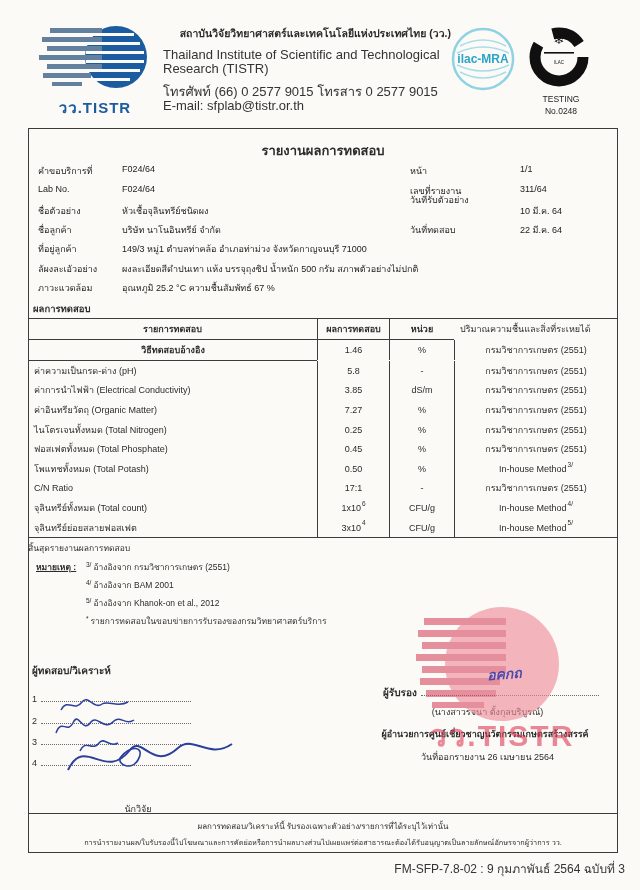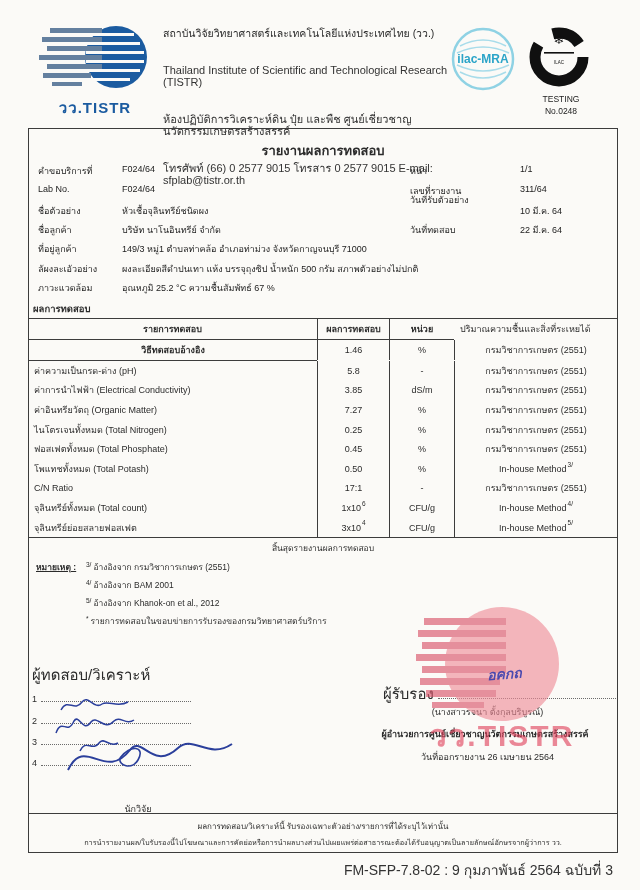--- a/index.html
+++ b/index.html
@@ -4,22 +4,22 @@
 <style>
   * { margin:0; padding:0; box-sizing:border-box; }
   html,body { background:#e9e8e4; }
   body { font-family:"Liberation Sans", sans-serif; color:#2b2b2b; }
   .page { position:relative; width:640px; height:890px; background:#fbfaf7; overflow:hidden; margin:0 auto; }
 
   
   .logo-block { position:absolute; left:30px; top:24px; width:130px; text-align:center; }
   .logo-text { color:#1b5ba0; font-weight:bold; font-size:15px; letter-spacing:1px; margin-top:2px; }
   .org-block { position:absolute; left:163px; top:28px; width:288px; }
-  .org-th { font-size:10.5px; font-weight:normal; line-height:1.0; }
-  .org-line { font-size:11px; margin-top:25px; line-height:1.1; color:#333; }
+  .org-th { font-size:10.5px; font-weight:bold; line-height:1.0;text-align:right; }
+  .org-line { font-size:13px; margin-top:9px; line-height:1.1; color:#333; }
   .cert-block { position:absolute; left:450px; top:26px; width:170px; }
   .testing-tag { position:absolute; left:530px; top:94px; width:62px; text-align:center; font-size:8.5px; line-height:1.4; color:#222; }
 
   
   .doc-box { position:absolute; left:28px; top:128px; width:590px; height:725px; border:1.5px solid #3c3c3c; background:transparent; }
   .rtitle { position:absolute; left:28px; top:140px; width:590px; text-align:center; font-size:13px; font-weight:bold; }
 
   .il { position:absolute; font-size:9px; }
   .lab { color:#222; }
   .val { color:#222; }
@@ -29,46 +29,46 @@
   
   .rtable { position:absolute; left:28px; top:318px; width:589px; display:grid;
             grid-template-columns:289px 72px 65px 163px;
             border-top:1.5px solid #3c3c3c; border-bottom:1.5px solid #3c3c3c; }
   .rtable .c { font-size:9px; padding:0 6px; display:flex; align-items:center; justify-content:center; height:19.6px; }
   .rtable .hd { height:21px; font-weight:bold; border-bottom:1.2px solid #3c3c3c; }
   .rtable .name { justify-content:flex-start; }
   .rtable .b2 { border-left:1.2px solid #3c3c3c; }
   sup.s { font-size:6.5px; line-height:1; margin-left:1px; position:relative; top:-4px; }
 
-  .end-line { position:absolute; left:28px; top:541px; width:590px; text-align:center; font-size:8.5px; }
+  .end-line { position:absolute; left:28px; top:541px; width:590px; text-align:left; font-size:8.5px; }
 
   
   .notes-label { position:absolute; left:36px; top:560px; font-size:8.5px; font-weight:bold; text-decoration:underline; }
   .note { position:absolute; left:86px; font-size:8.5px; }
   .note .nsup { font-size:6.5px; position:relative; top:-3px; margin-right:2px; }
 
   
-  .sig-label { font-size:15px; font-weight:normal; }
+  .sig-label { font-size:10px; font-weight:bold; }
   .dotline { border-bottom:1.5px dotted #6b6b6b; display:inline-block; }
   .num { font-size:9px; }
   .handsvg { position:absolute; pointer-events:none; }
   .cert-name { position:absolute; left:360px; top:705px; width:255px; text-align:center; font-size:9px; }
   .cert-title { position:absolute; left:340px; top:727px; width:290px; text-align:center; font-size:9px; font-weight:bold; }
   .cert-date { position:absolute; left:360px; top:750px; width:255px; text-align:center; font-size:9px; }
   .insp-name { position:absolute; left:48px; top:786px; width:180px; text-align:center; font-size:9px; }
   .insp-title { position:absolute; left:48px; top:802px; width:180px; text-align:center; font-size:9px; }
 
   .stamp { position:absolute; left:412px; top:600px; opacity:.62; pointer-events:none; }
   .stamp-scribble { position:absolute; left:487px; top:663px; color:#3a3fae; font-size:14px; font-style:italic; transform:rotate(-4deg); font-weight:bold; opacity:.9; }
 
   
   .foot-sep { position:absolute; left:28px; top:813px; width:590px; border-top:1.2px solid #3c3c3c; }
   .foot1 { position:absolute; left:28px; top:820px; width:590px; text-align:center; font-size:8px; }
   .foot2 { position:absolute; left:28px; top:837px; width:590px; text-align:center; font-size:7.3px; }
-  .doc-code { position:absolute; left:24px; top:859px; width:589px; text-align:right; font-size:14px; color:#333; }
+  .doc-code { position:absolute; left:36px; top:859px; width:589px; text-align:right; font-size:12px; color:#333; }
 </style>
 </head>
 <body>
 
 <div class="page">
 
   <div class="logo-block">
     <svg width="122" height="66" viewBox="0 0 122 66">
       <circle cx="82" cy="33" r="31" fill="#1b5ba0"></circle>
       <g fill="#64809f">
@@ -88,21 +88,20 @@
         <rect x="52" y="45" width="54" height="3"></rect>
         <rect x="52" y="54" width="44" height="3"></rect>
       </g>
     </svg>
     <div class="logo-text">วว.TISTR</div>
   </div>
 
   <div class="org-block">
     <div class="org-th">สถาบันวิจัยวิทยาศาสตร์และเทคโนโลยีแห่งประเทศไทย (วว.)</div>
     <div class="org-line">Thailand Institute of Scientific and Technological Research (TISTR)</div>
-    <div class="org-line">ห้องปฏิบัติการวิเคราะห์ดิน ปุ๋ย และพืช ศูนย์เชี่ยวชาญนวัตกรรมเกษตรสร้างสรรค์</div>
     <div class="org-line">โทรศัพท์ (66) 0 2577 9015  โทรสาร 0 2577 9015 E-mail: sfplab@tistr.or.th</div>
   </div>
 
   <div class="cert-block">
     <svg width="66" height="66" viewBox="0 0 66 66">
       <circle cx="33" cy="33" r="30" fill="none" stroke="#8fd2e4" stroke-width="2.5"></circle>
       <path d="M10,20 Q33,8 56,20" fill="none" stroke="#a8dcea" stroke-width="1.5"></path>
       <path d="M7,27 Q33,15 59,27" fill="none" stroke="#a8dcea" stroke-width="1.5"></path>
       <path d="M10,46 Q33,58 56,46" fill="none" stroke="#a8dcea" stroke-width="1.5"></path>
       <path d="M7,39 Q33,51 59,39" fill="none" stroke="#a8dcea" stroke-width="1.5"></path>

